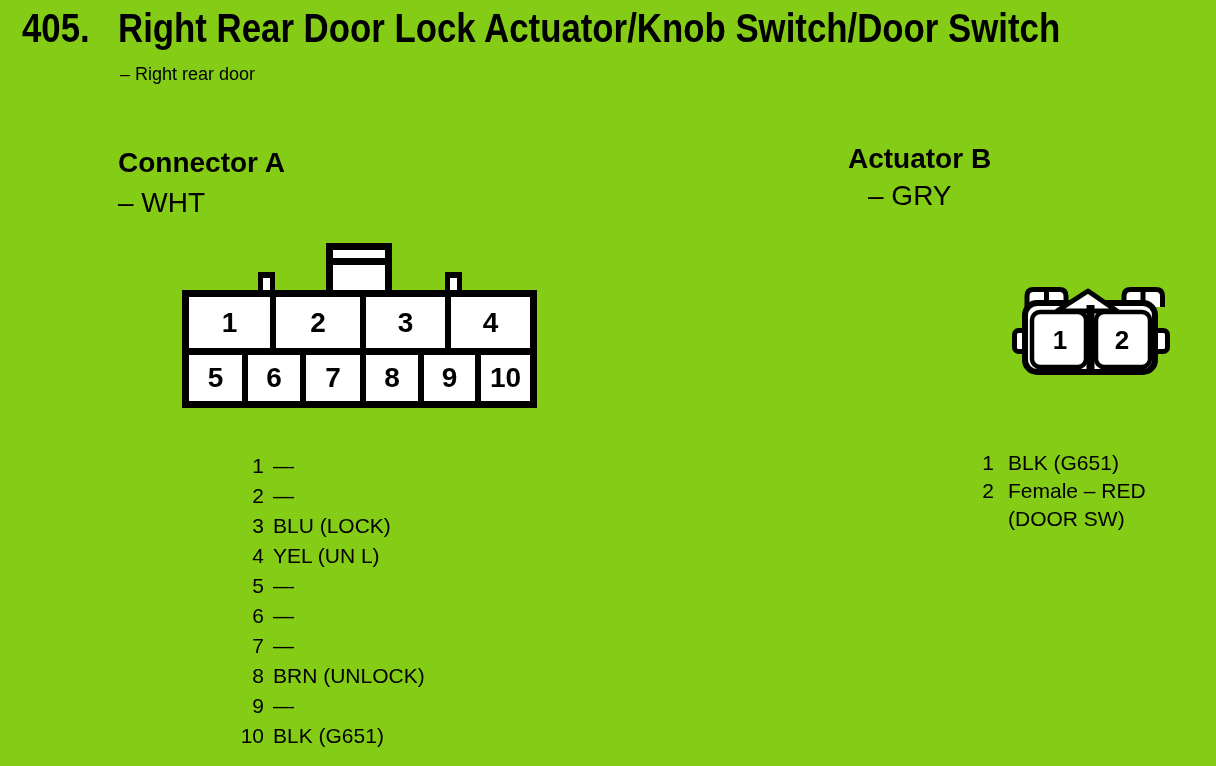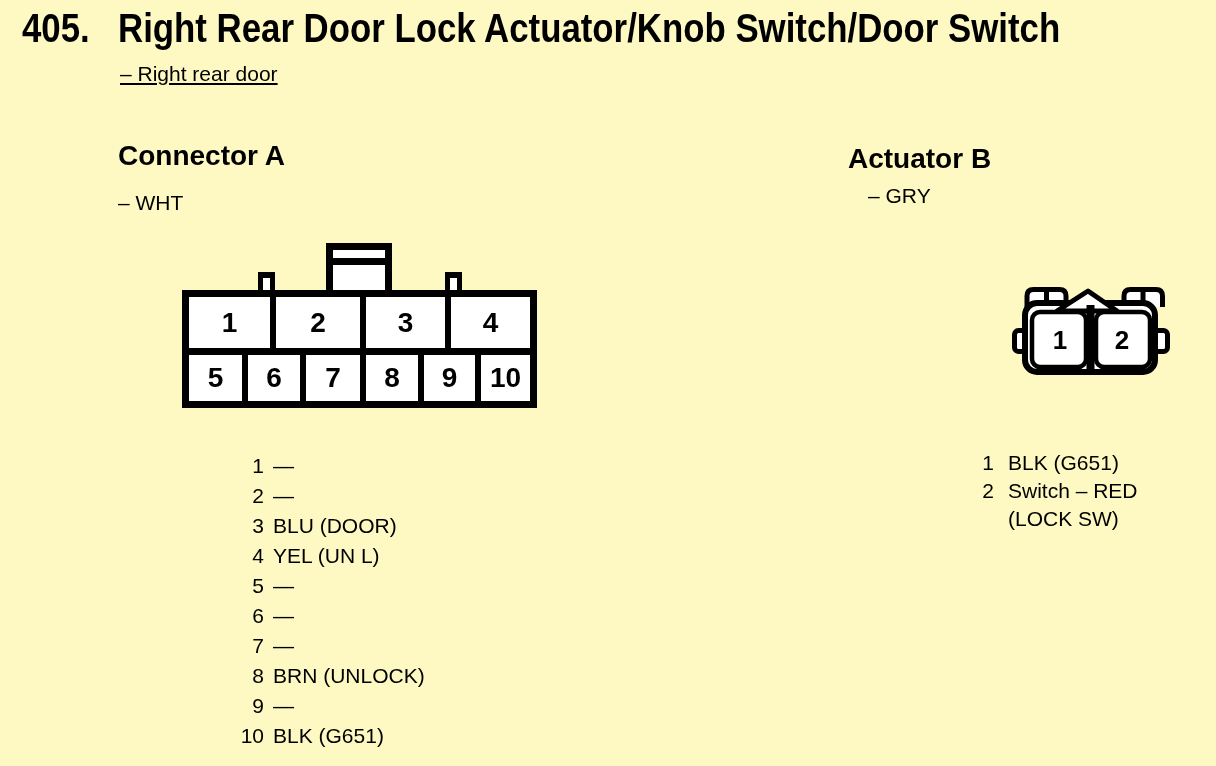--- a/index.html
+++ b/index.html
@@ -1,31 +1,31 @@
 <!DOCTYPE html>
 <html><head>
 <meta charset="utf-8">
 <style>
   html,body{margin:0;padding:0;background:#fff;}
-  .page{position:relative;width:1216px;height:766px;background:#fef9c3;
+  .page{position:relative;width:1216px;height:766px;background:#84cc16;
         font-family:"Liberation Sans",sans-serif;color:#000;overflow:hidden;}
   .page *{box-sizing:border-box;}
 
   
   .section-number{position:absolute;left:22px;top:6px;font-size:40px;font-weight:bold;
                   line-height:44px;white-space:nowrap;transform:scaleX(.87);transform-origin:0 0;}
   .page-title{position:absolute;left:118px;top:6px;font-size:40px;font-weight:bold;
               line-height:44px;white-space:nowrap;transform:scaleX(.87);transform-origin:0 0;}
-  .bullets{position:absolute;left:120px;top:60px;font-size:21px;line-height:28.5px;text-decoration:underline;}
+  .bullets{position:absolute;left:120px;top:60px;font-size:18px;line-height:28.5px;}
 
   
   .conn-heading{position:absolute;font-size:28px;font-weight:bold;line-height:30px;white-space:nowrap;}
-  .conn-heading.a{left:118px;top:141px;}
+  .conn-heading.a{left:118px;top:148px;}
   .conn-heading.b{left:848px;top:144px;}
-  .color-note{position:absolute;font-size:21px;line-height:24px;white-space:nowrap;}
+  .color-note{position:absolute;font-size:28px;line-height:24px;white-space:nowrap;}
   .color-note.a{left:118px;top:191px;}
   .color-note.b{left:848px;top:184px;margin-left:20px;}
 
   
   .diagramA{position:absolute;left:182px;top:243px;width:355px;height:165px;}
   .tabA{position:absolute;left:144px;top:0;width:66px;height:54px;border:7px solid #000;background:#fff;}
   .tabA-bar{margin-top:8px;height:7px;background:#000;}
   .bumpA{position:absolute;top:29px;width:17px;height:20px;background:#000;}
   .bumpA.left{left:76px;}
   .bumpA.right{left:263px;}
@@ -128,21 +128,21 @@
     <div class="prow">
       <span class="pnum">1</span>
       <span class="plabel">—</span>
     </div>
     <div class="prow">
       <span class="pnum">2</span>
       <span class="plabel">—</span>
     </div>
     <div class="prow">
       <span class="pnum">3</span>
-      <span class="plabel">BLU (DOOR)</span>
+      <span class="plabel">BLU (LOCK)</span>
     </div>
     <div class="prow">
       <span class="pnum">4</span>
       <span class="plabel">YEL (UN L)</span>
     </div>
     <div class="prow">
       <span class="pnum">5</span>
       <span class="plabel">—</span>
     </div>
     <div class="prow">
@@ -170,19 +170,19 @@
   <div class="pinsB">
     <div class="brow">
       <span class="bnum">1</span>
       <div class="blines">
         <div>BLK (G651)</div>
       </div>
     </div>
     <div class="brow">
       <span class="bnum">2</span>
       <div class="blines">
-        <div>Switch – RED</div>
-        <div>(LOCK SW)</div>
+        <div>Female – RED</div>
+        <div>(DOOR SW)</div>
       </div>
     </div>
   </div>
 
 </div>
 
 </body></html>

